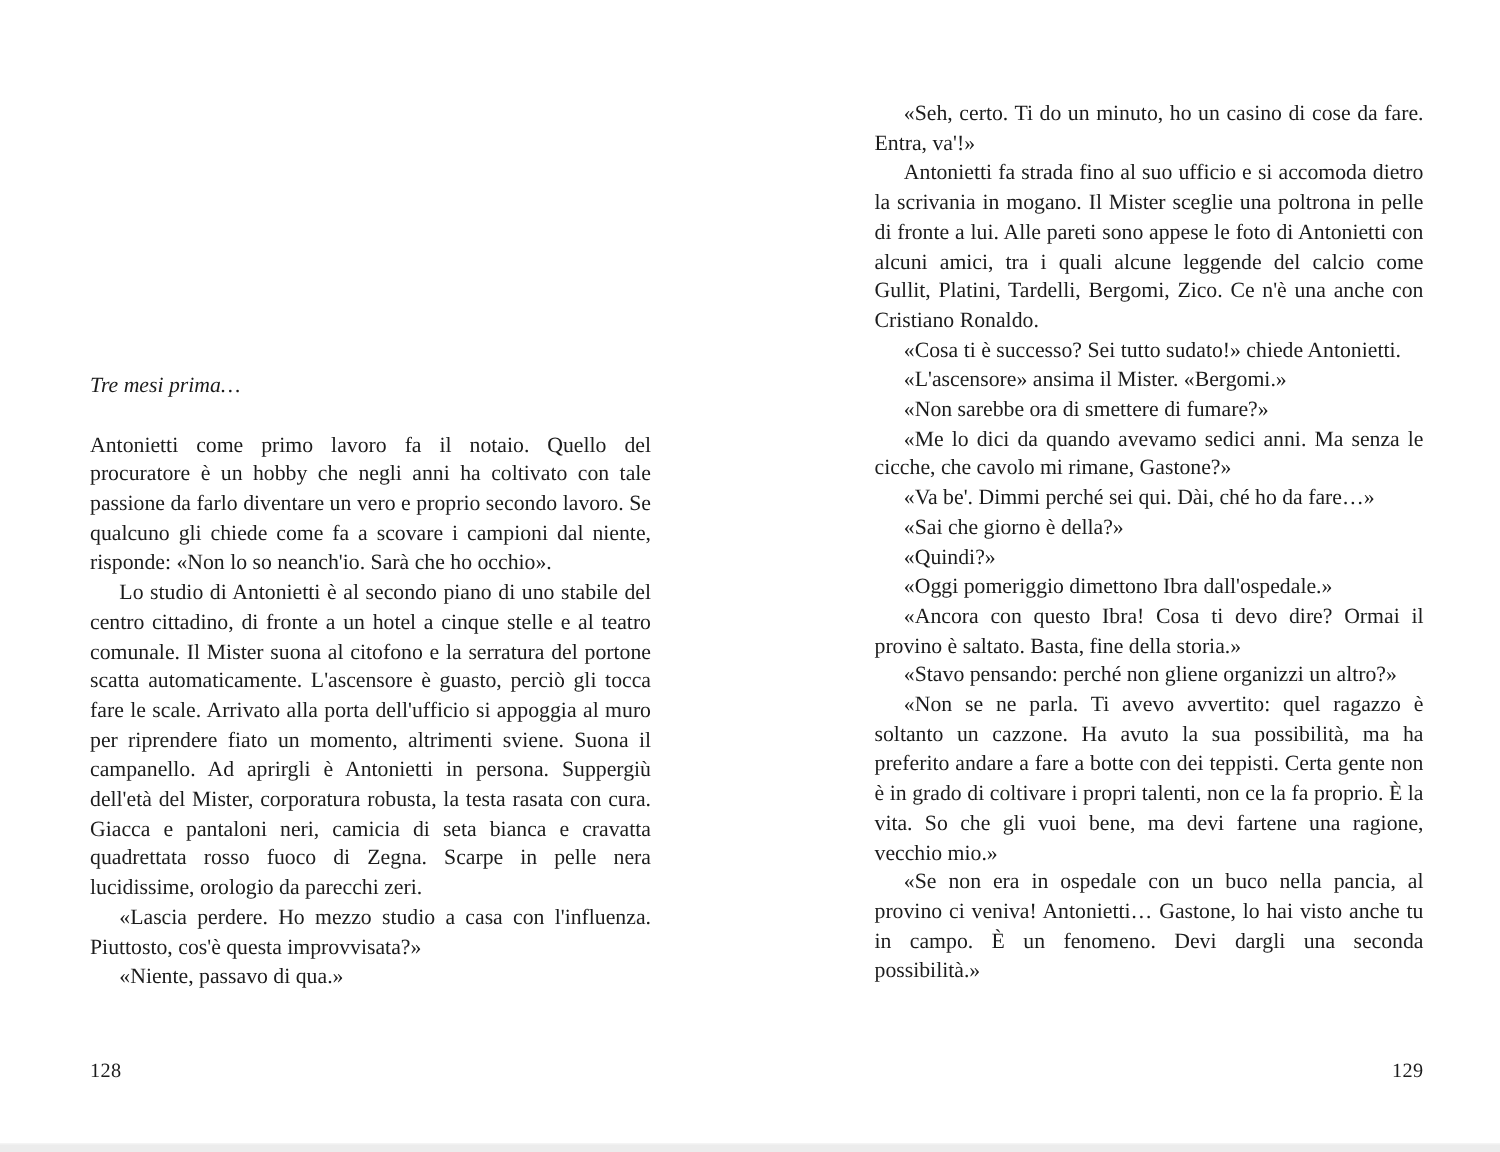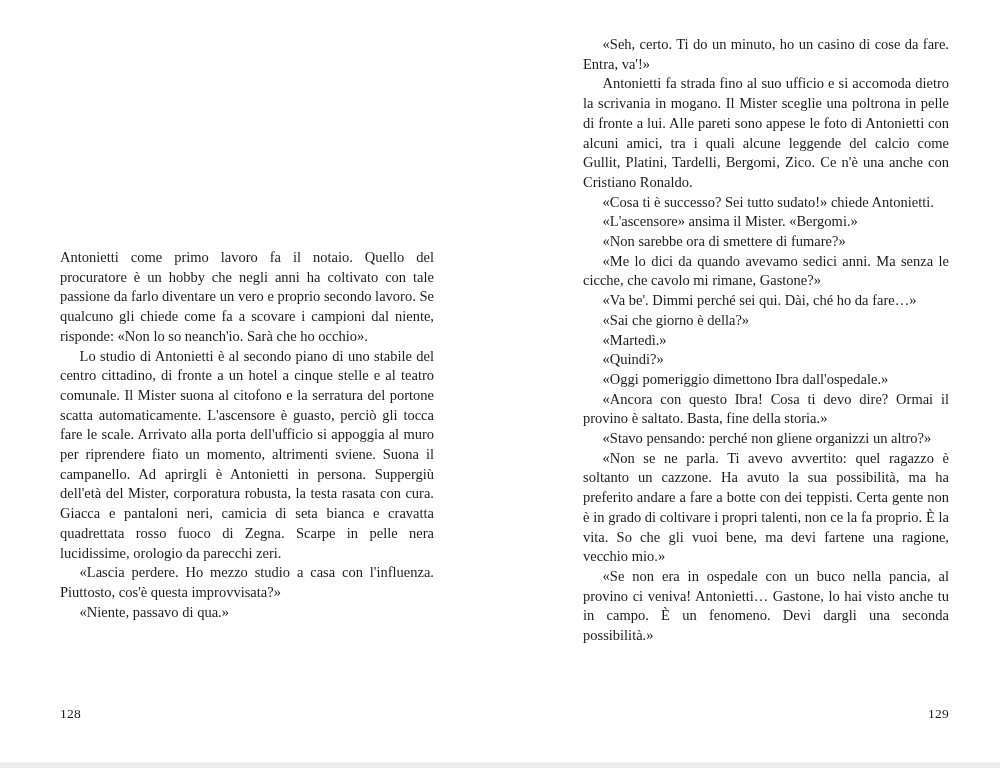--- a/index.html
+++ b/index.html
@@ -15,21 +15,21 @@
     width: 1000px; height: 768px;
     background: #ffffff;
     overflow: hidden;
   }
   .page {
     position: absolute;
     top: 0;
     height: 768px;
   }
   .page.left  { left: 60px;  width: 374px; padding-top: 248px; }
-  .page.right { left: 583px; width: 366px; padding-top: 35px; }
+  .page.right { left: 583px; width: 366px; padding-top: 67px; }
 
   .marker {
     font-style: italic;
     font-size: 14.5px;
     line-height: 19.6px;
     margin-bottom: 20px;
   }
   .para {
     font-size: 14.5px;
     line-height: 19.7px;
@@ -55,37 +55,37 @@
     background: #ececec;
     border-top: 1px solid #f4f4f4;
   }
 </style>
 </head>
 <body>
 
 <div class="spread">
 
   <section class="page left">
+    <p class="marker">Tre mesi prima…</p>
     <p class="para flush">Antonietti come primo lavoro fa il notaio. Quello del procuratore è un hobby che negli anni ha coltivato con tale passione da farlo diventare un vero e proprio secondo lavoro. Se qualcuno gli chiede come fa a scovare i campioni dal niente, risponde: «Non lo so neanch'io. Sarà che ho occhio».</p>
     <p class="para">Lo studio di Antonietti è al secondo piano di uno stabile del centro cittadino, di fronte a un hotel a cinque stelle e al teatro comunale. Il Mister suona al citofono e la serratura del portone scatta automaticamente. L'ascensore è guasto, perciò gli tocca fare le scale. Arrivato alla porta dell'ufficio si appoggia al muro per riprendere fiato un momento, altrimenti sviene. Suona il campanello. Ad aprirgli è Antonietti in persona. Suppergiù dell'età del Mister, corporatura robusta, la testa rasata con cura. Giacca e pantaloni neri, camicia di seta bianca e cravatta quadrettata rosso fuoco di Zegna. Scarpe in pelle nera lucidissime, orologio da parecchi zeri.</p>
     <p class="para">«Lascia perdere. Ho mezzo studio a casa con l'influenza. Piuttosto, cos'è questa improvvisata?»</p>
     <p class="para">«Niente, passavo di qua.»</p>
     <div class="pagenum num-left">128</div>
   </section>
 
   <section class="page right">
     <p class="para">«Seh, certo. Ti do un minuto, ho un casino di cose da fare. Entra, va'!»</p>
     <p class="para">Antonietti fa strada fino al suo ufficio e si accomoda dietro la scrivania in mogano. Il Mister sceglie una poltrona in pelle di fronte a lui. Alle pareti sono appese le foto di Antonietti con alcuni amici, tra i quali alcune leggende del calcio come Gullit, Platini, Tardelli, Bergomi, Zico. Ce n'è una anche con Cristiano Ronaldo.</p>
     <p class="para">«Cosa ti è successo? Sei tutto sudato!» chiede Antonietti.</p>
     <p class="para">«L'ascensore» ansima il Mister. «Bergomi.»</p>
     <p class="para">«Non sarebbe ora di smettere di fumare?»</p>
     <p class="para">«Me lo dici da quando avevamo sedici anni. Ma senza le cicche, che cavolo mi rimane, Gastone?»</p>
     <p class="para">«Va be'. Dimmi perché sei qui. Dài, ché ho da fare…»</p>
     <p class="para">«Sai che giorno è della?»</p>
-    <p class="para">«Martedì.»</p>
     <p class="para">«Quindi?»</p>
     <p class="para">«Oggi pomeriggio dimettono Ibra dall'ospedale.»</p>
     <p class="para">«Ancora con questo Ibra! Cosa ti devo dire? Ormai il provino è saltato. Basta, fine della storia.»</p>
     <p class="para">«Stavo pensando: perché non gliene organizzi un altro?»</p>
     <p class="para">«Non se ne parla. Ti avevo avvertito: quel ragazzo è soltanto un cazzone. Ha avuto la sua possibilità, ma ha preferito andare a fare a botte con dei teppisti. Certa gente non è in grado di coltivare i propri talenti, non ce la fa proprio. È la vita. So che gli vuoi bene, ma devi fartene una ragione, vecchio mio.»</p>
     <p class="para">«Se non era in ospedale con un buco nella pancia, al provino ci veniva! Antonietti… Gastone, lo hai visto anche tu in campo. È un fenomeno. Devi dargli una seconda possibilità.»</p>
     <div class="pagenum num-right">129</div>
   </section>
 
   <div class="scan-edge"></div>

